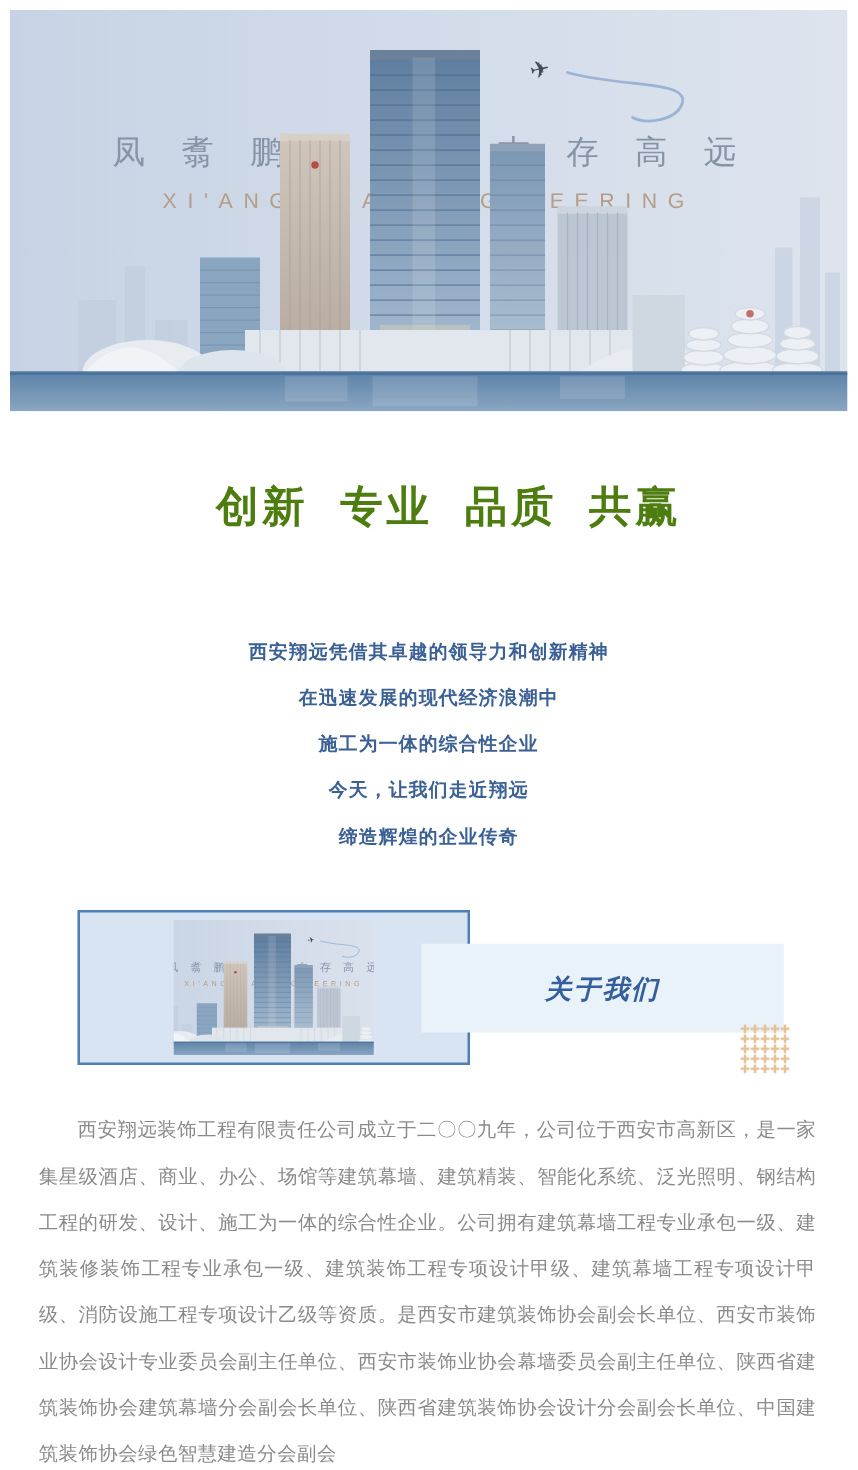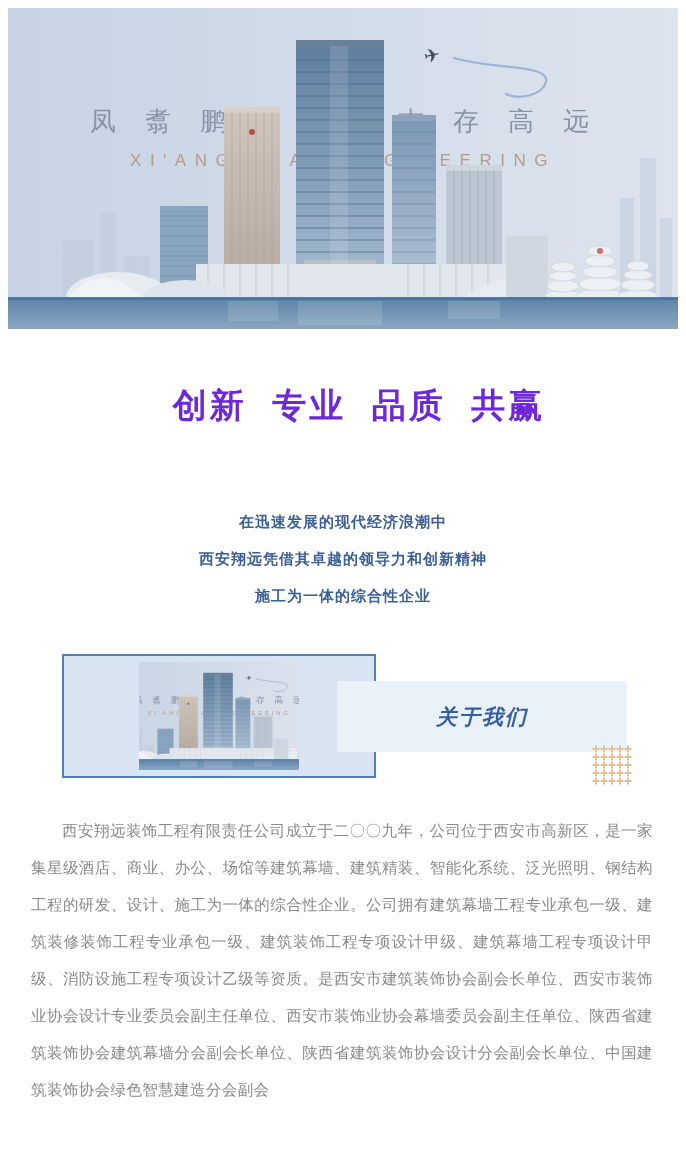--- a/index.html
+++ b/index.html
@@ -16,21 +16,21 @@
 
   
   .slogan {
     margin-top:54px;
     text-align:center;
     font-family:"Liberation Serif","DejaVu Serif",serif;
     font-weight:bold;
     font-size:34px;
     letter-spacing:3px;
     word-spacing:14px;
-    color:#6d28d9;
+    color:#4d7c0f;
     padding-left:32px;
   }
 
   
   .intro { margin-top:74px; }
   .intro-line {
     text-align:center;
     font-weight:bold;
     font-size:15px;
     line-height:37px;
@@ -257,23 +257,25 @@
         <text x="416" y="54" font-size="19" fill="#3e4b59" transform="rotate(-12 424 48)">✈</text>
       </g>
       <path d="M446,50 C488,62 542,56 538,74 C534,88 510,92 498,86" fill="none" stroke="#8ca8cf" stroke-width="2.2" stroke-linecap="round" opacity="0.8"></path>
     </g>
   </svg>
 </div>
 
 <div class="slogan">创新 专业 品质 共赢</div>
 
 <div class="intro">
+  <div class="intro-line">西安翔远凭借其卓越的领导力和创新精神</div>
   <div class="intro-line">在迅速发展的现代经济浪潮中</div>
-  <div class="intro-line">西安翔远凭借其卓越的领导力和创新精神</div>
   <div class="intro-line">施工为一体的综合性企业</div>
+  <div class="intro-line">今天，让我们走近翔远</div>
+  <div class="intro-line">缔造辉煌的企业传奇</div>
 </div>
 
 <div class="about">
   <div class="about-box">
     <svg class="about-thumb" viewBox="0 0 670 321" preserveAspectRatio="xMidYMid slice">
       <use href="#scene"></use>
     </svg>
   </div>
   <div class="about-banner">
     <span class="about-banner-label">关于我们</span>

